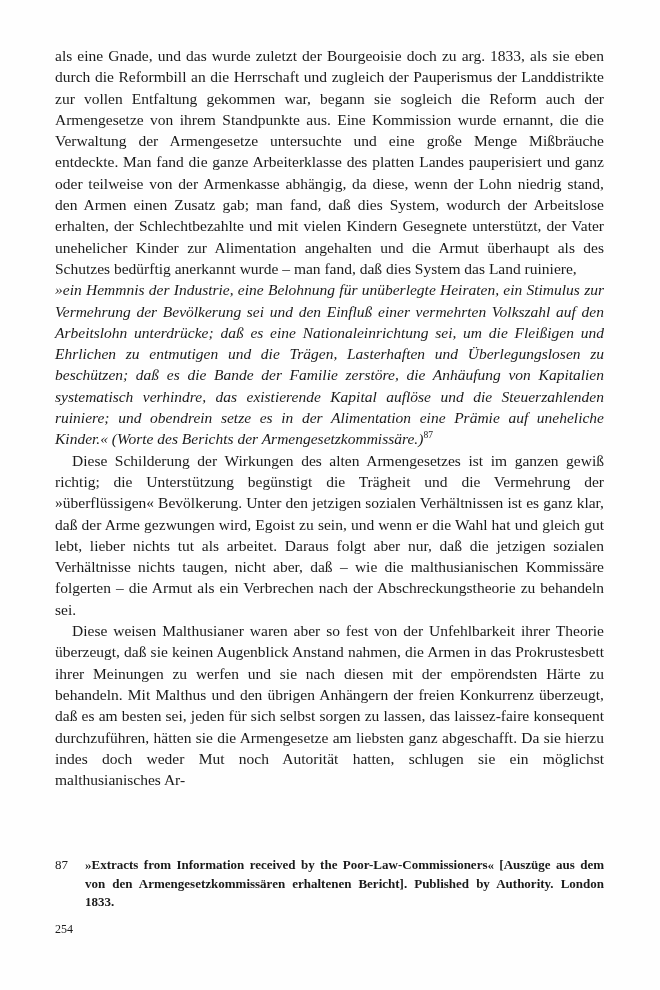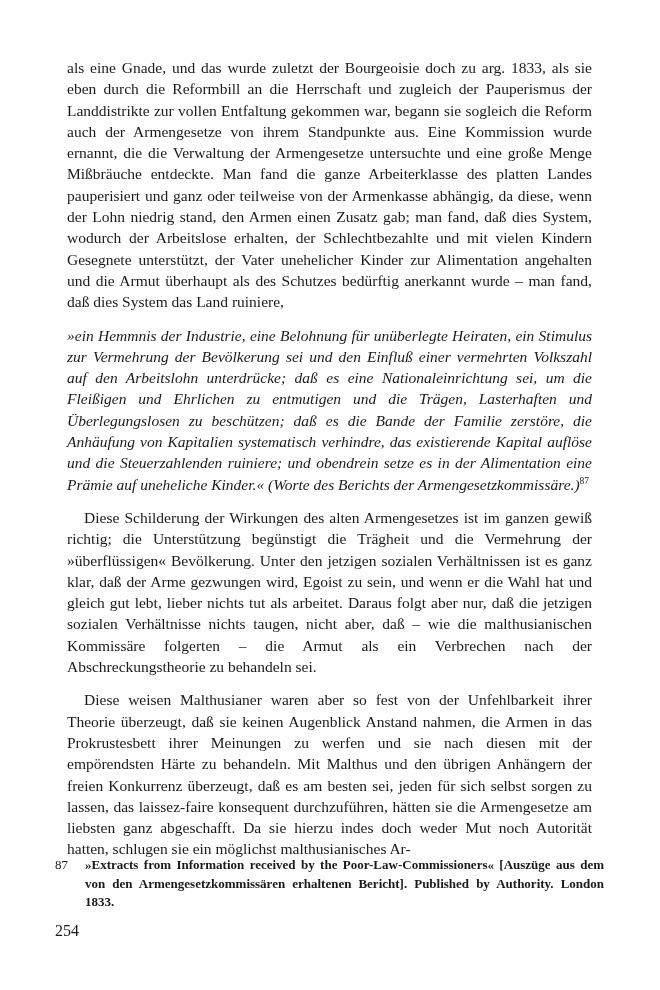--- a/index.html
+++ b/index.html
@@ -21,21 +21,21 @@
     box-sizing: border-box;
     padding: 45px 56px 0 55px;
     overflow: hidden;
   }
   .body-text {
     font-size: 15.5px;
     line-height: 21.3px;
     text-align: justify;
   }
   .body-text p {
-    margin: 12px;
+    margin: 0;
     padding: 0;
   }
   p.indent {
     text-indent: 17px;
   }
   p.quote {
     font-style: italic;
   }
   .fn-ref {
     font-size: 9.5px;
@@ -58,21 +58,21 @@
     width: 30px;
   }
   .fn-text {
     flex: 1;
     font-weight: bold;
   }
   .page-number {
     position: absolute;
     left: 55px;
     top: 922px;
-    font-size: 16px;
+    font-size: 12px;
   }
 </style>
 </head>
 <body>
 
 <div class="page">
 
   <div class="body-text">
     <p class="no-indent">als eine Gnade, und das wurde zuletzt der Bourgeoisie doch zu arg. 1833, als sie eben durch die Reformbill an die Herrschaft und zugleich der Pauperismus der Landdistrikte zur vollen Entfaltung gekommen war, begann sie sogleich die Reform auch der Armengesetze von ihrem Standpunkte aus. Eine Kommission wurde ernannt, die die Verwaltung der Armengesetze untersuchte und eine große Menge Mißbräuche entdeckte. Man fand die ganze Arbeiterklasse des platten Landes pauperisiert und ganz oder teilweise von der Armenkasse abhängig, da diese, wenn der Lohn niedrig stand, den Armen einen Zusatz gab; man fand, daß dies System, wodurch der Arbeitslose erhalten, der Schlechtbezahlte und mit vielen Kindern Gesegnete unterstützt, der Vater unehelicher Kinder zur Alimentation angehalten und die Armut überhaupt als des Schutzes bedürftig anerkannt wurde – man fand, daß dies System das Land ruiniere,</p>
 

